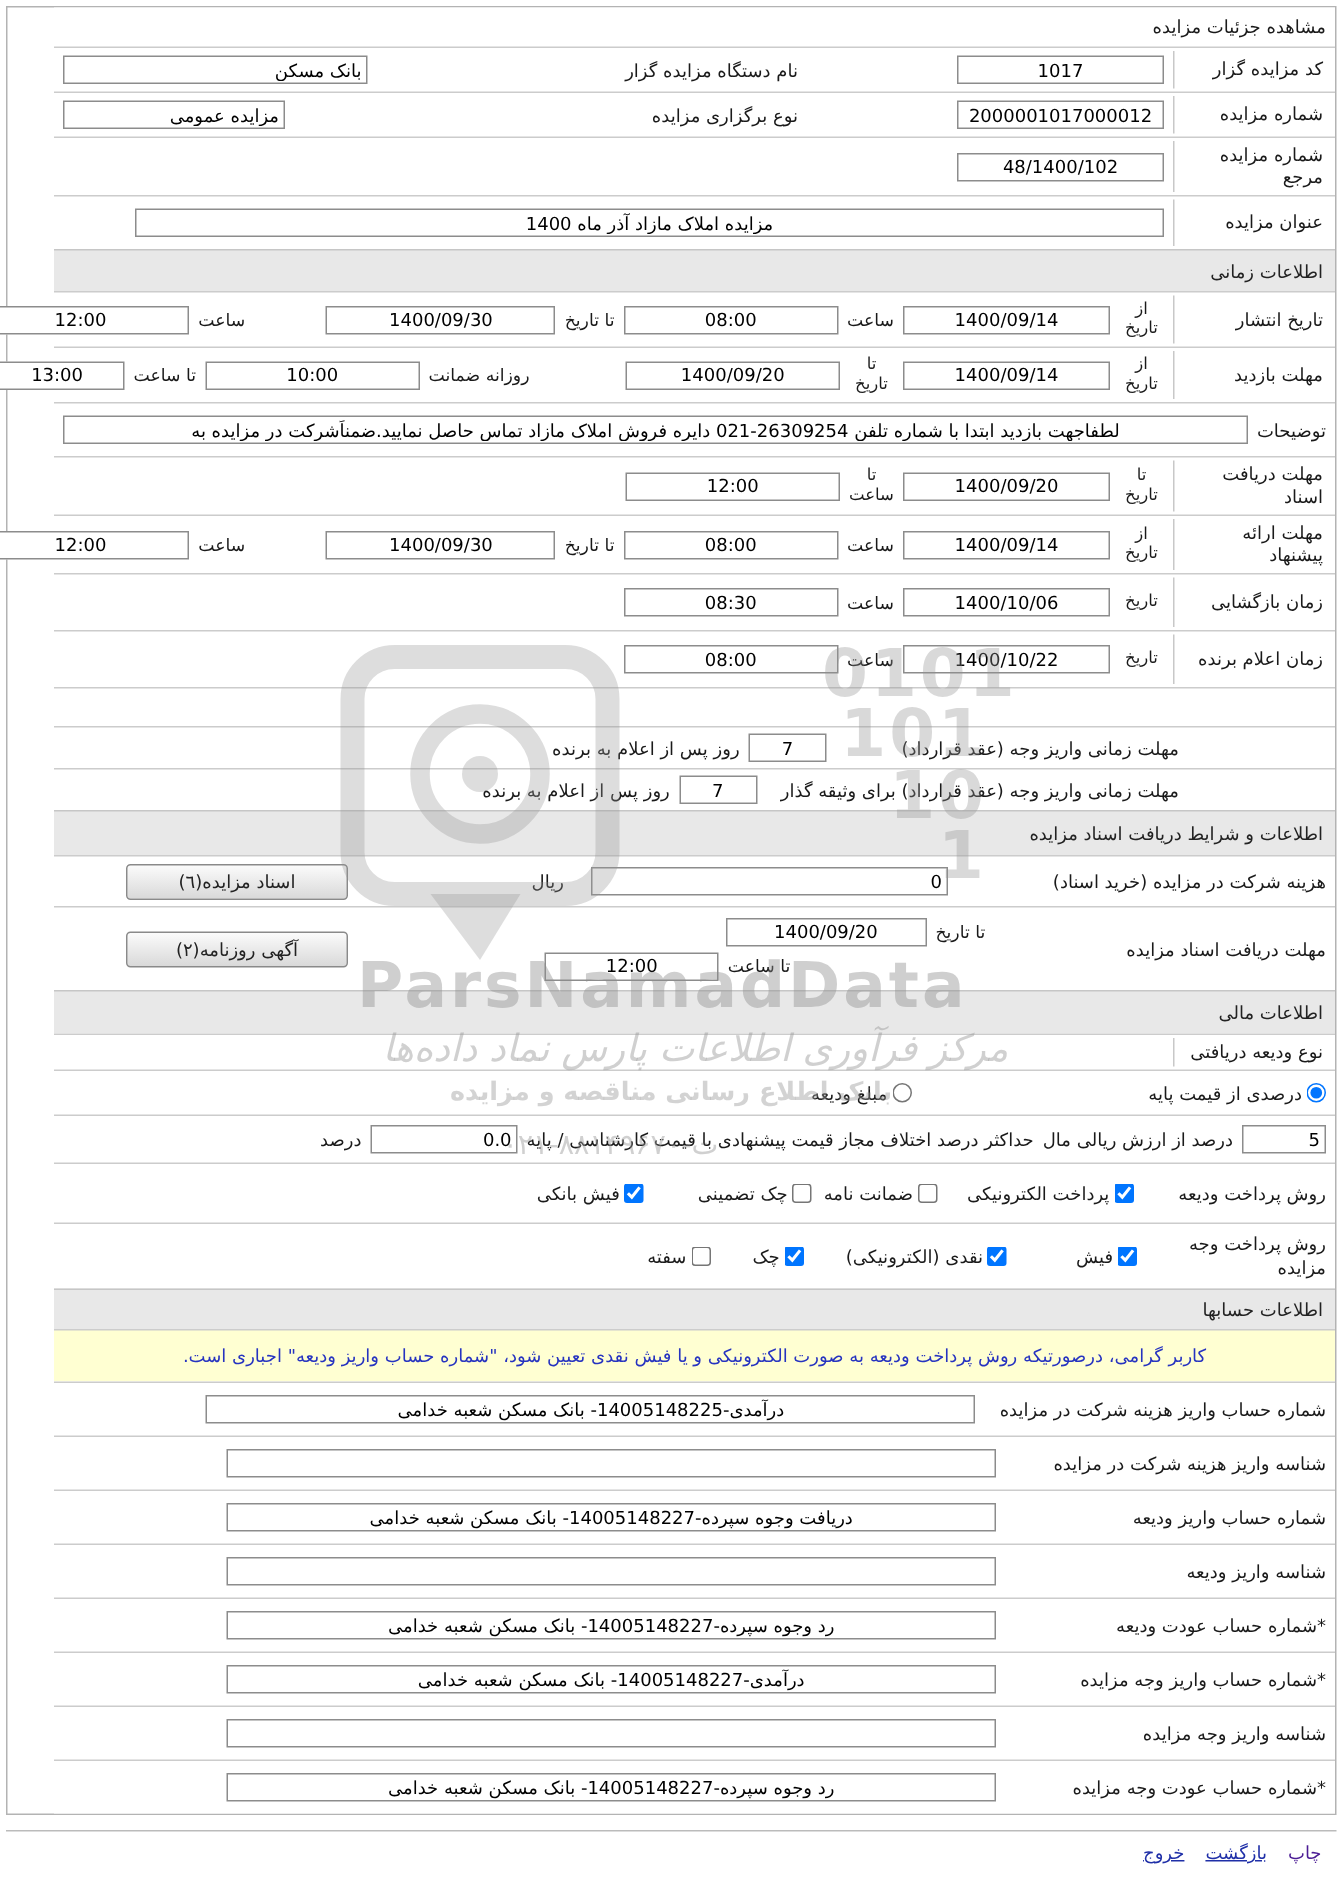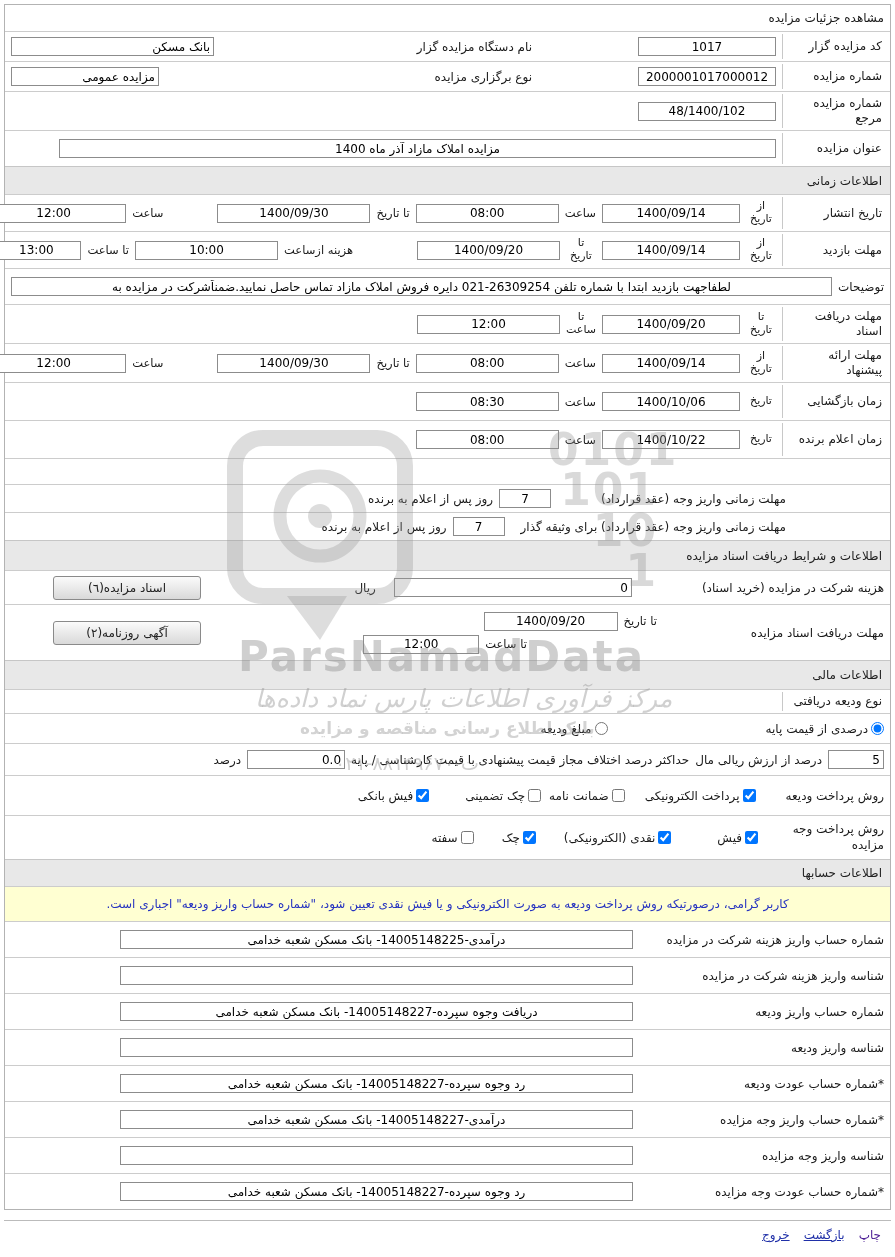--- a/index.html
+++ b/index.html
@@ -1,18 +1,18 @@
 <!DOCTYPE html>
 <html lang="fa" dir="rtl"><head>
 <meta charset="utf-8">
 <style>
   html,body{margin:0;padding:0;background:#fff;}
   body{font-family:"DejaVu Sans",sans-serif;font-size:12px;color:#1a1a1a;min-height:1257px;}
   .page{width:895px;position:relative;padding:4px;box-sizing:border-box;direction:rtl;}
-  .tbl{border:1px solid #b3b3b3;background:#fff;}
+  .tbl{border:1px solid #b3b3b3;background:#fff;padding-left:31px;}
   .row{display:flex;align-items:center;border-top:1px solid #ccc;min-height:30px;padding:2px 6px;background:#fff;box-sizing:border-box;column-gap:6px;}
   .row.first{border-top:none;}
   .title-row{min-height:26px;}
   .label-col{flex:0 0 102px;align-self:stretch;display:flex;align-items:center;border-left:1px solid #c8c8c8;padding:2px 2px 2px 6px;line-height:1.25;box-sizing:border-box;}
   .content{flex:1;display:flex;align-items:center;column-gap:6px;min-width:0;}
   .inp{border:1px solid #8c8c8c;height:17px;background:#fff;font-family:inherit;font-size:12px;padding:0 3px;direction:rtl;box-sizing:content-box;}
   .ctr{text-align:center;}
   .end{text-align:right;}
   .w130{width:130px;}.w135{width:135px;}.w137{width:137px;}.w145{width:145px;}.w195{width:195px;}.w140{width:140px;}.w82{width:82px;}
   .grow{flex:1;}
@@ -126,21 +126,21 @@
       </div>
     </div>
 
     <div class="row" style="min-height:37px">
       <div class="label-col">مهلت بازدید</div>
       <div class="content">
         <span class="sl2">از تاریخ</span>
         <input class="inp w130 ctr" value="1400/09/14" style="">
         <span class="sl2">تا تاریخ</span>
         <input class="inp w135 ctr" value="1400/09/20" style="">
-        <span class="sl1" style="margin-right:58px">هزینه ازساعت</span>
+        <span class="sl1" style="margin-right:58px">روزانه ضمانت</span>
         <input class="inp w135 ctr" value="10:00" style="">
         <span class="sl1">تا ساعت</span>
         <input class="inp w82 ctr" value="13:00" style="">
       </div>
     </div>
 
     <div class="row" style="min-height:36px">
       <span class="inline-label">توضیحات</span>
       <input class="inp ctr grow" value="لطفاجهت بازدید ابتدا با شماره تلفن 26309254-021 دایره فروش املاک مازاد تماس حاصل نمایید.ضمناًشرکت در مزایده به" style="">
     </div>

